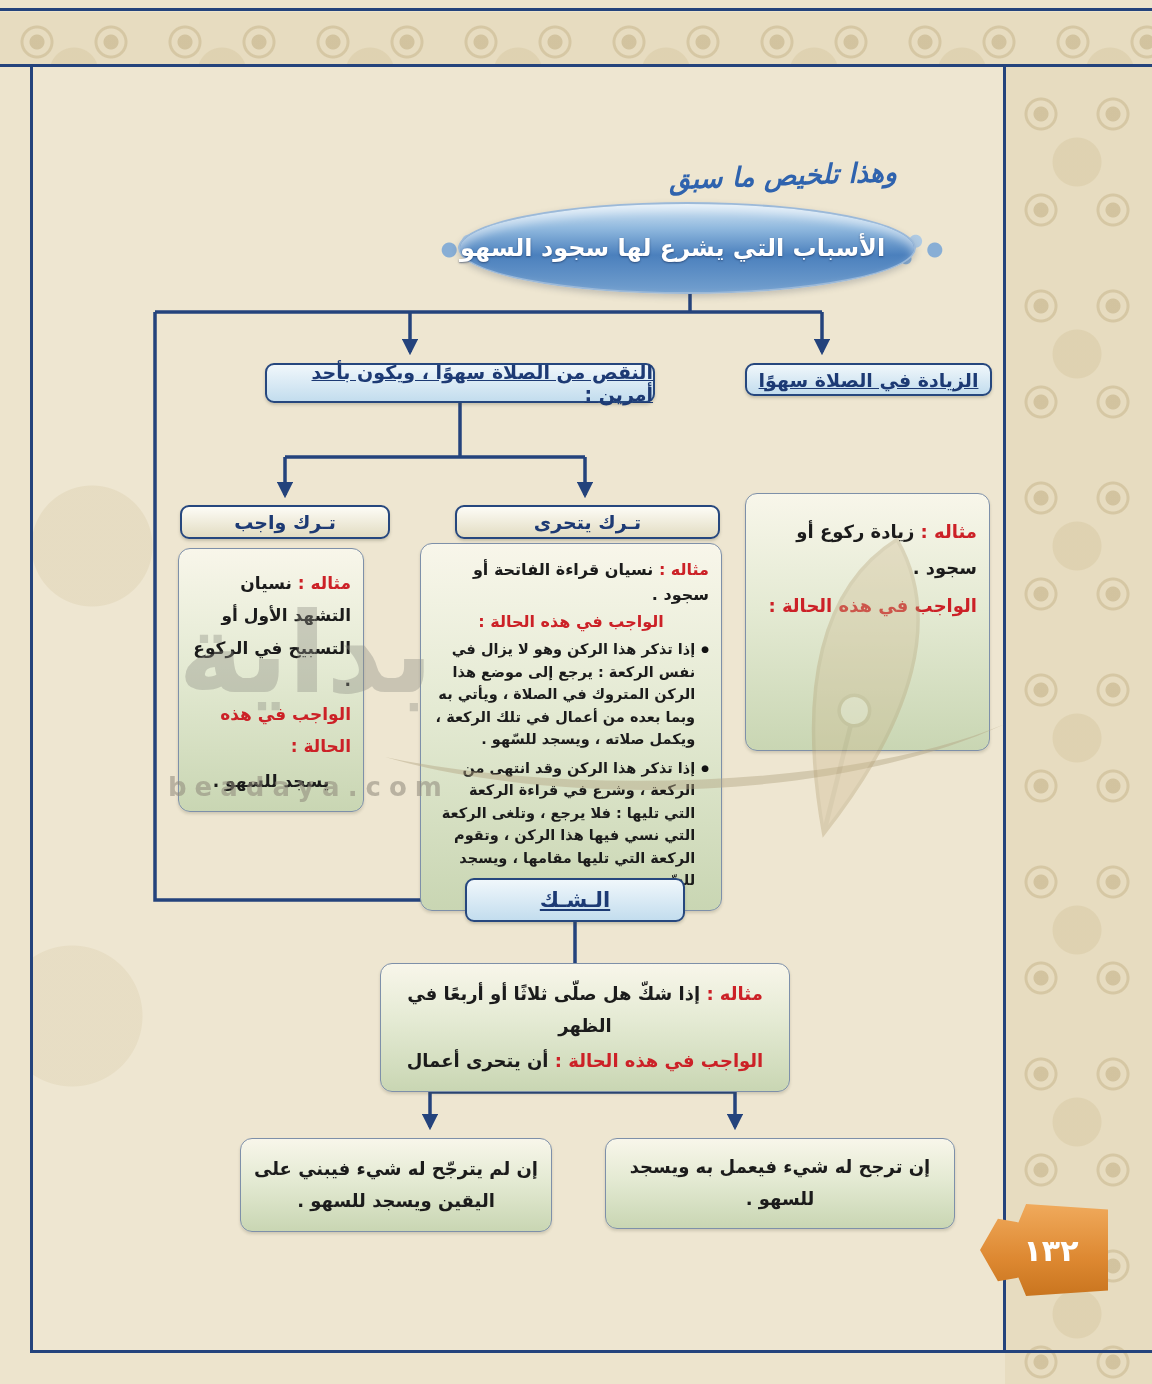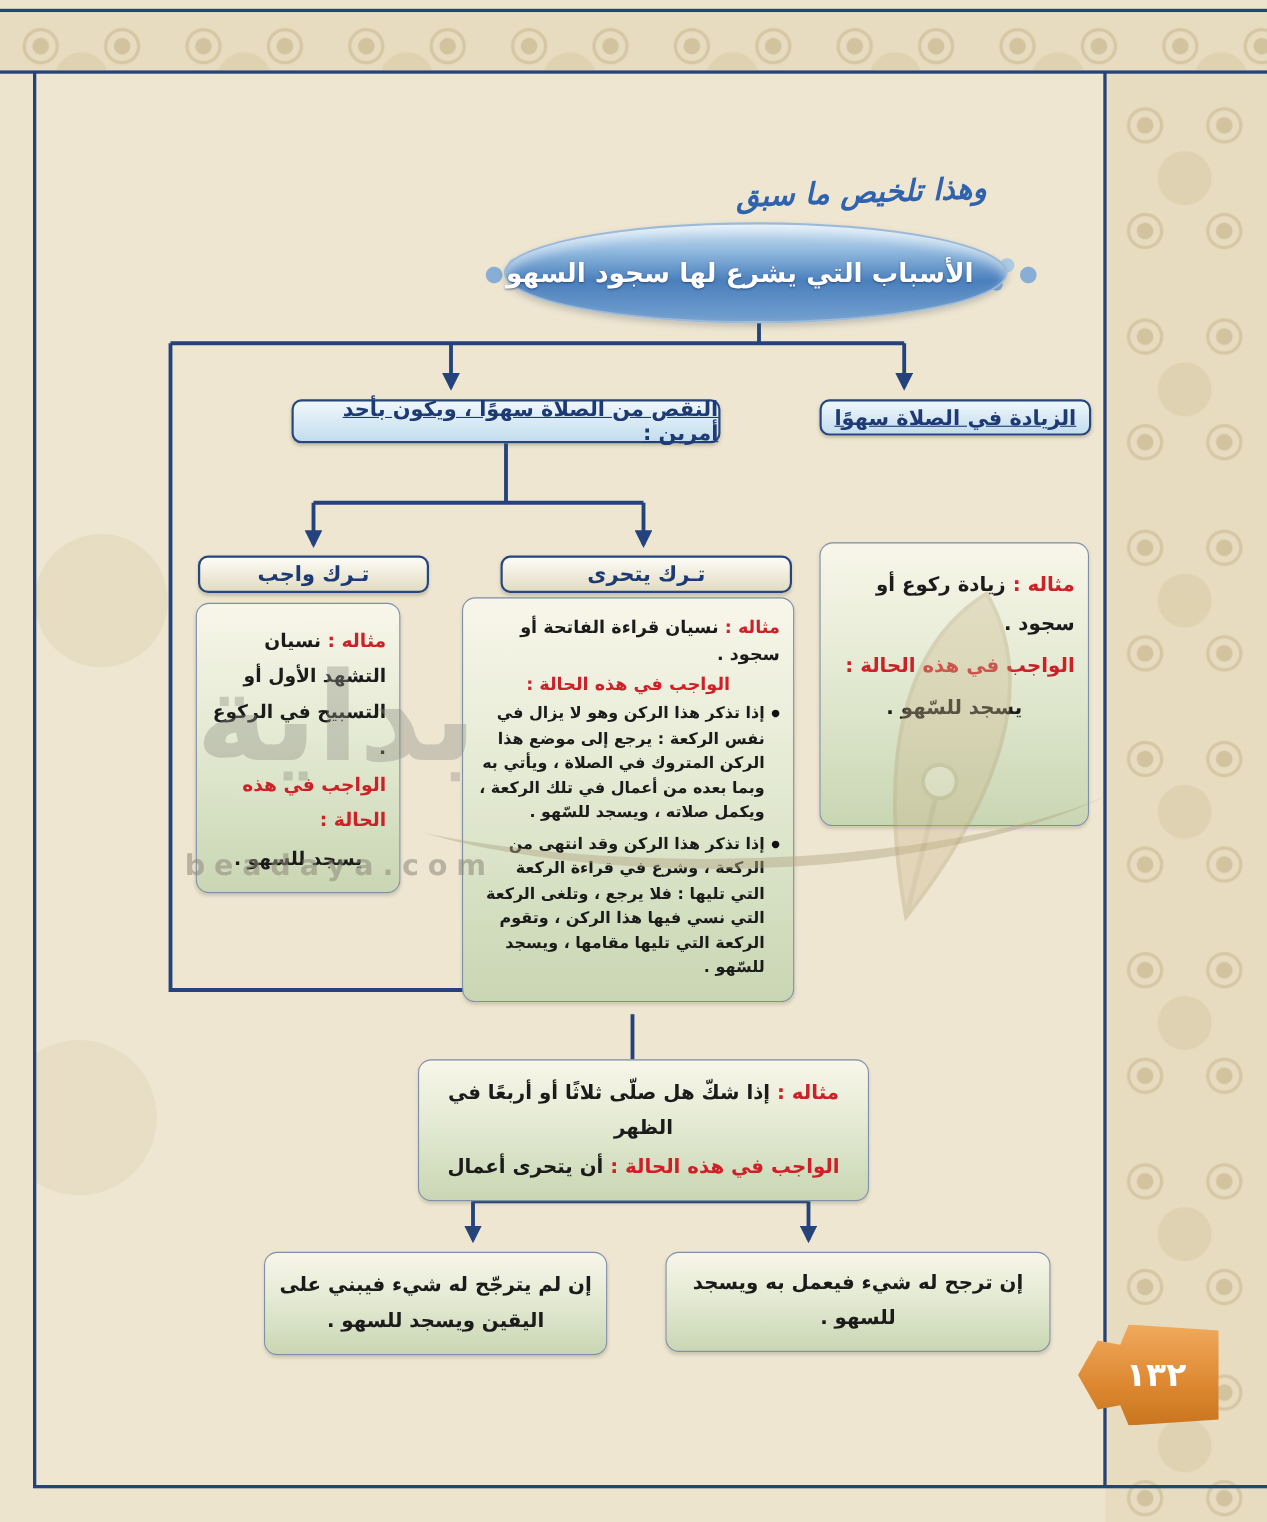--- a/index.html
+++ b/index.html
@@ -154,21 +154,20 @@
   <div class="hdr-blue" style="left:745px; top:363px; width:247px; height:33px; font-size:19px;">
     <span>الزيادة في الصلاة سهوًا</span>
   </div>
 
   <div class="content-box" style="left:745px; top:493px; width:245px; min-height:258px; font-size:18px; line-height:2; padding-top:18px;">
     <p class="t-right">
       <span class="red">مثاله :</span>
       <span>زيادة ركوع أو سجود .</span>
     </p>
     <p class="t-right red">الواجب في هذه الحالة :</p>
-    <p class="t-center">يسجد للسّهو .</p>
   </div>
 
   <div class="hdr-cream" style="left:180px; top:505px; width:210px; height:34px; font-size:19px;">
     <span>تـرك واجب</span>
   </div>
   <div class="hdr-cream" style="left:455px; top:505px; width:265px; height:34px; font-size:19px;">
     <span>تـرك يتحرى</span>
   </div>
 
   <div class="content-box" style="left:178px; top:548px; width:186px; min-height:206px; font-size:17px; line-height:1.9; padding-top:16px;">
@@ -191,20 +190,23 @@
         <span class="dot">●</span>
         <span>إذا تذكر هذا الركن وهو لا يزال في نفس الركعة : يرجع إلى موضع هذا الركن المتروك في الصلاة ، ويأتي به وبما بعده من أعمال في تلك الركعة ، ويكمل صلاته ، ويسجد للسّهو .</span>
       </li>
       <li>
         <span class="dot">●</span>
         <span>إذا تذكر هذا الركن وقد انتهى من الركعة ، وشرع في قراءة الركعة التي تليها : فلا يرجع ، وتلغى الركعة التي نسي فيها هذا الركن ، وتقوم الركعة التي تليها مقامها ، ويسجد للسّهو .</span>
       </li>
     </ul>
   </div>
 
+  <div class="hdr-blue" style="left:465px; top:878px; width:220px; height:44px; font-size:21px;">
+    <span>الـشـك</span>
+  </div>
 
   <div class="content-box" style="left:380px; top:963px; width:410px; min-height:85px; font-size:18px; line-height:1.8;">
     <p class="t-center">
       <span class="red">مثاله :</span>
       <span>إذا شكّ هل صلّى ثلاثًا أو أربعًا في الظهر</span>
     </p>
     <p class="t-center">
       <span class="red">الواجب في هذه الحالة :</span>
       <span>أن يتحرى أعمال</span>
     </p>

